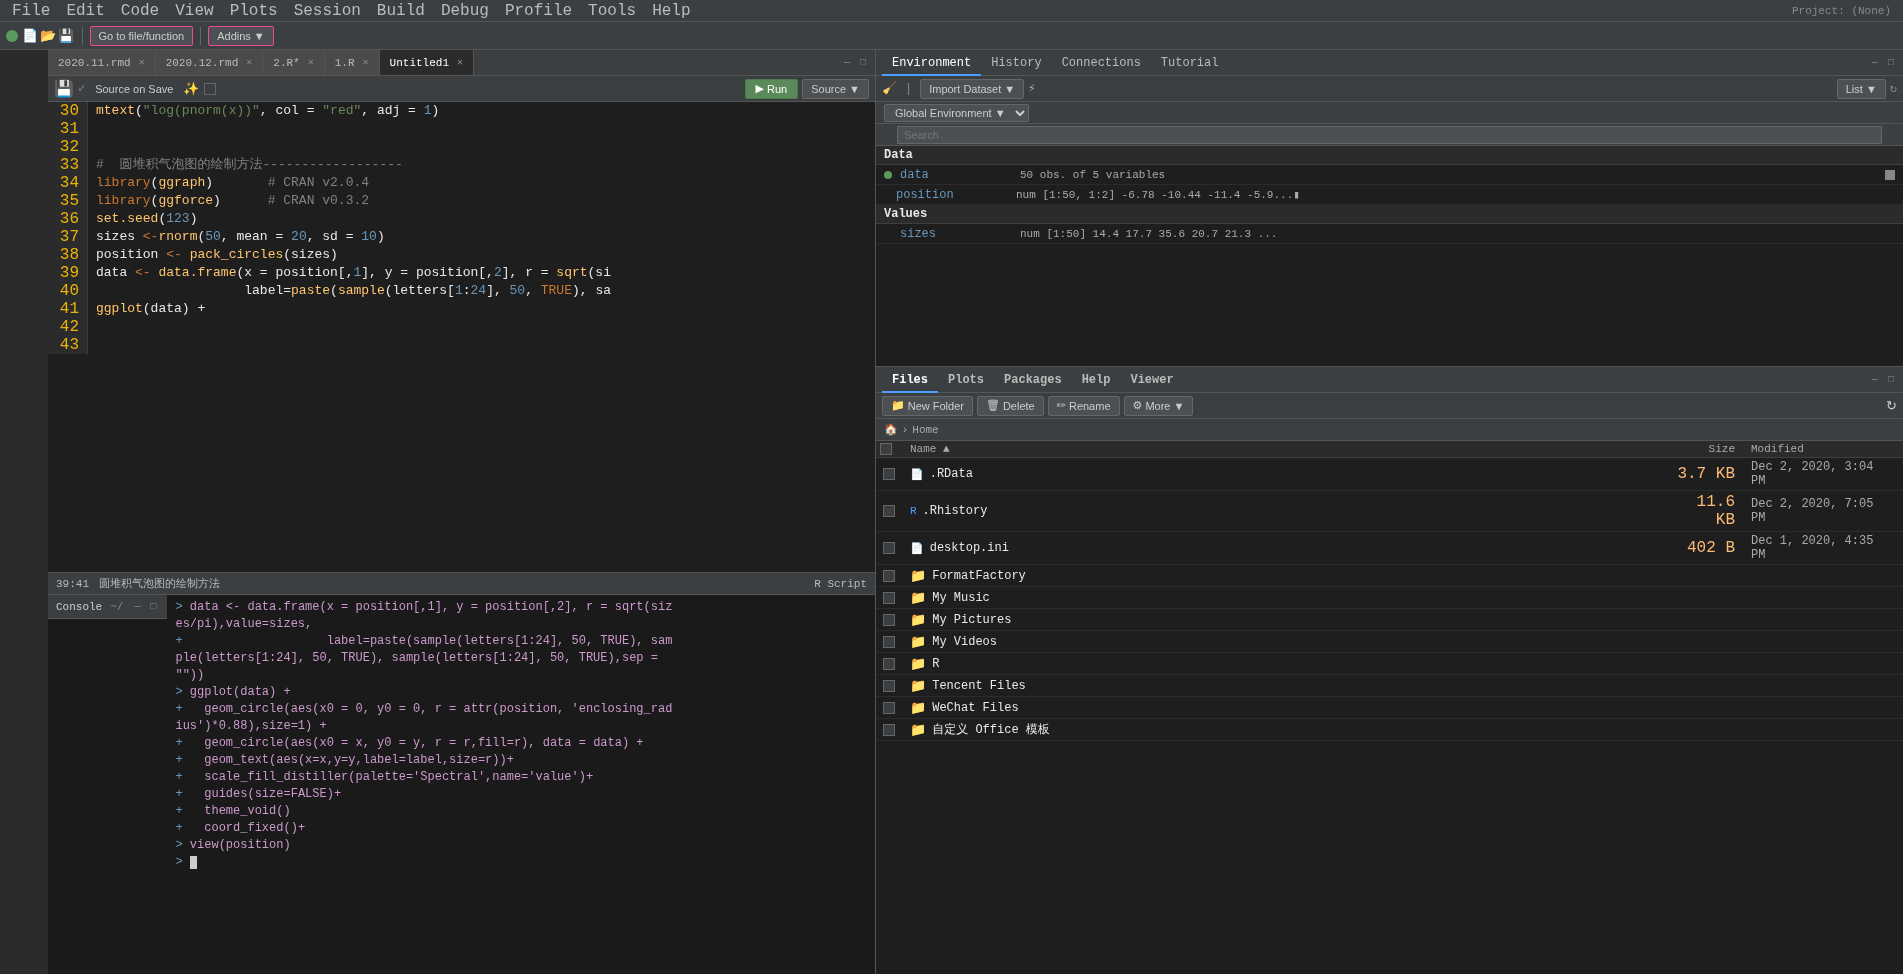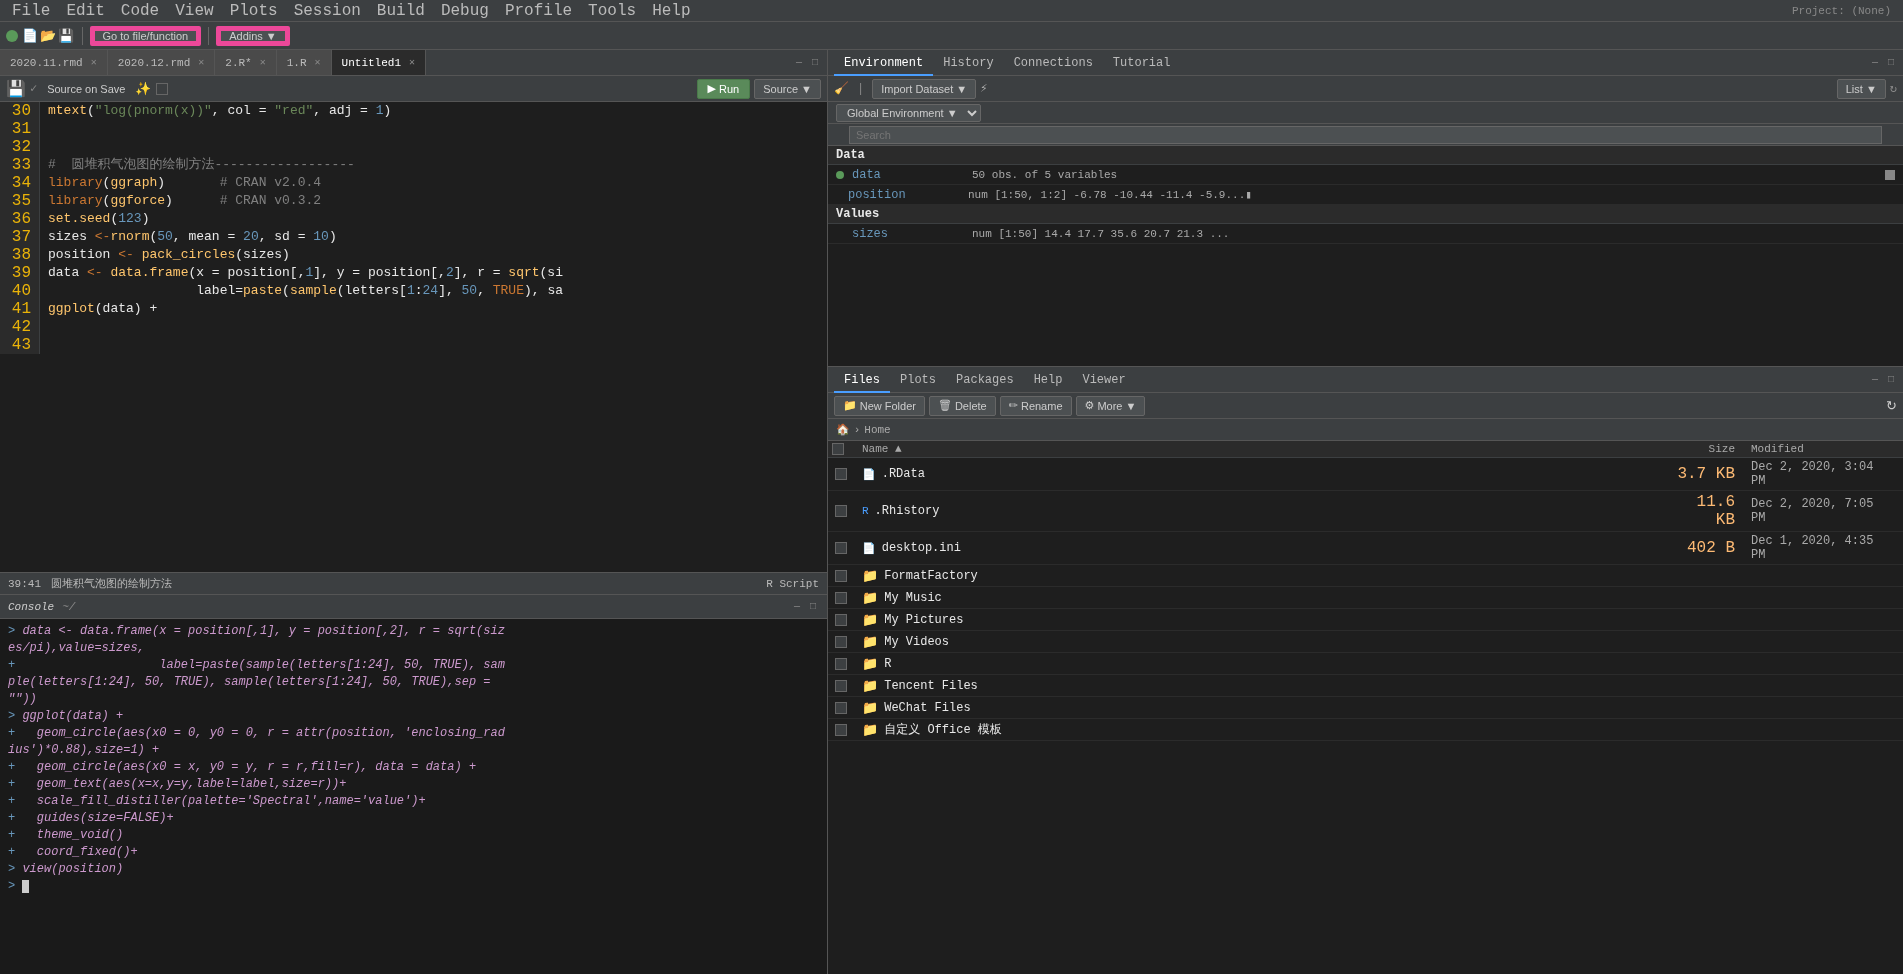--- a/index.html
+++ b/index.html
@@ -4,26 +4,26 @@
   <style>
     * { margin: 0; padding: 0; box-sizing: border-box; }
     body { background: #2b2b2b; font-family: 'Courier New', monospace; font-size: 13px; color: #d4d4d4; width: 1903px; height: 974px; overflow: hidden; }
 
     
     #menubar { background: #3c3f41; height: 22px; display: flex; align-items: center; padding: 0 4px; border-bottom: 1px solid #555; }
     .menu-item { color: #bbb; padding: 0 8px; font-size: 16px; cursor: pointer; height: 22px; line-height: 22px; }
 
     
     #toolbar { background: #3c3f41; height: 28px; display: flex; align-items: center; padding: 0 6px; border-bottom: 1px solid #555; gap: 4px; }
-    .toolbar-btn { background: #4c5052; color: #ccc; border: 5px solid #ec4899; padding: 2px 8px; font-size: 11px; cursor: pointer; border-radius: 2px; height: 20px; display: flex; align-items: center; gap: 3px; }
+    .toolbar-btn { background: #4c5052; color: #ccc; border: 1px solid #ec4899; padding: 2px 8px; font-size: 11px; cursor: pointer; border-radius: 2px; height: 20px; display: flex; align-items: center; gap: 3px; }
     .toolbar-sep { width: 1px; height: 18px; background: #666; margin: 0 3px; }
     .toolbar-green { width: 12px; height: 12px; border-radius: 50%; background: #5a9a5a; }
 
     
-    #main { display: flex; height: calc(974px - 22px - 28px); }
+    #main { display: flex; height: calc(974px - 22px - 28px); margin-left: 48px; }
 
     
     #left-panel { width: 828px; display: flex; flex-direction: column; border-right: 1px solid #555; }
 
     
     #editor-tabs { background: #3c3f41; display: flex; align-items: center; height: 26px; border-bottom: 1px solid #555; overflow: hidden; }
     .tab { background: #4a4a4a; color: #bbb; padding: 0 10px; height: 26px; line-height: 26px; font-size: 11px; border-right: 1px solid #555; cursor: pointer; display: flex; align-items: center; gap: 5px; white-space: nowrap; }
     .tab.active { background: #2b2b2b; color: #fff; }
     .tab-close { color: #888; font-size: 10px; margin-left: 3px; cursor: pointer; }
 
@@ -44,21 +44,21 @@
     .fn { color: #ffc66d; }
     .str { color: #6a8759; }
     .num { color: #6897bb; }
     .cmt { color: #808080; }
     .op { color: #cc7832; }
 
     
     #editor-status { background: #3c3f41; height: 22px; display: flex; align-items: center; padding: 0 8px; font-size: 11px; color: #bbb; border-top: 1px solid #555; gap: 10px; }
 
     
-    #console { background: #1a1a1a; border-top: 1px solid #555; flex: 0 0 380px; display: flex; flex-direction: column; font-style: italic; }
+    #console { background: #1a1a1a; border-top: 1px solid #555; flex: 0 0 380px; display: flex; flex-direction: row; }
     #console-header { background: #3c3f41; height: 24px; display: flex; align-items: center; padding: 0 8px; border-bottom: 1px solid #555; gap: 8px; }
     #console-body { flex: 1; padding: 4px 8px; overflow: hidden; font-family: 'Courier New', monospace; font-size: 12px; }
     .console-line { line-height: 17px; white-space: pre; }
     .console-prompt { color: #6897bb; }
     .console-code { color: #cc99cd; }
 
     
     #right-panel { flex: 1; display: flex; flex-direction: column; background: #2b2b2b; }
 
     
@@ -86,21 +86,21 @@
     .env-row { display: flex; align-items: center; padding: 2px 8px; font-size: 12px; border-bottom: 1px solid #2b2b2b; min-height: 20px; }
     .env-dot { width: 8px; height: 8px; border-radius: 50%; background: #5a9a5a; margin-right: 8px; flex-shrink: 0; }
     .env-name { color: #6897bb; min-width: 120px; }
     .env-desc { color: #aaa; font-size: 11px; flex: 1; }
     .env-square { width: 10px; height: 10px; background: #888; margin-left: 4px; flex-shrink: 0; }
     .env-indent { padding-left: 20px; }
 
     
     #files-panel { flex: 1; display: flex; flex-direction: column; border-top: 1px solid #555; }
     #files-tabs { background: #3c3f41; height: 26px; display: flex; align-items: center; padding: 0 6px; border-bottom: 1px solid #555; }
-    .files-tab { color: #bbb; padding: 0 10px; height: 26px; line-height: 26px; font-size: 12px; cursor: pointer; }
+    .files-tab { color: #bbb; padding: 0 10px; height: 26px; line-height: 26px; font-size: 12px; cursor: pointer; font-weight: bold; }
     .files-tab.active { color: #fff; border-bottom: 2px solid #4a9eff; }
 
     
     #files-toolbar { background: #3c3f41; height: 26px; display: flex; align-items: center; padding: 0 6px; border-bottom: 1px solid #555; gap: 4px; }
     .files-btn { background: #4c5052; color: #ccc; border: 1px solid #666; padding: 1px 8px; font-size: 11px; cursor: pointer; border-radius: 2px; height: 20px; display: flex; align-items: center; gap: 3px; }
     .refresh-btn { background: transparent; color: #ccc; border: none; font-size: 13px; cursor: pointer; margin-left: auto; }
 
     
     #files-breadcrumb { background: #3c3f41; height: 22px; display: flex; align-items: center; padding: 0 8px; border-bottom: 1px solid #555; font-size: 11px; color: #aaa; gap: 4px; }
 

